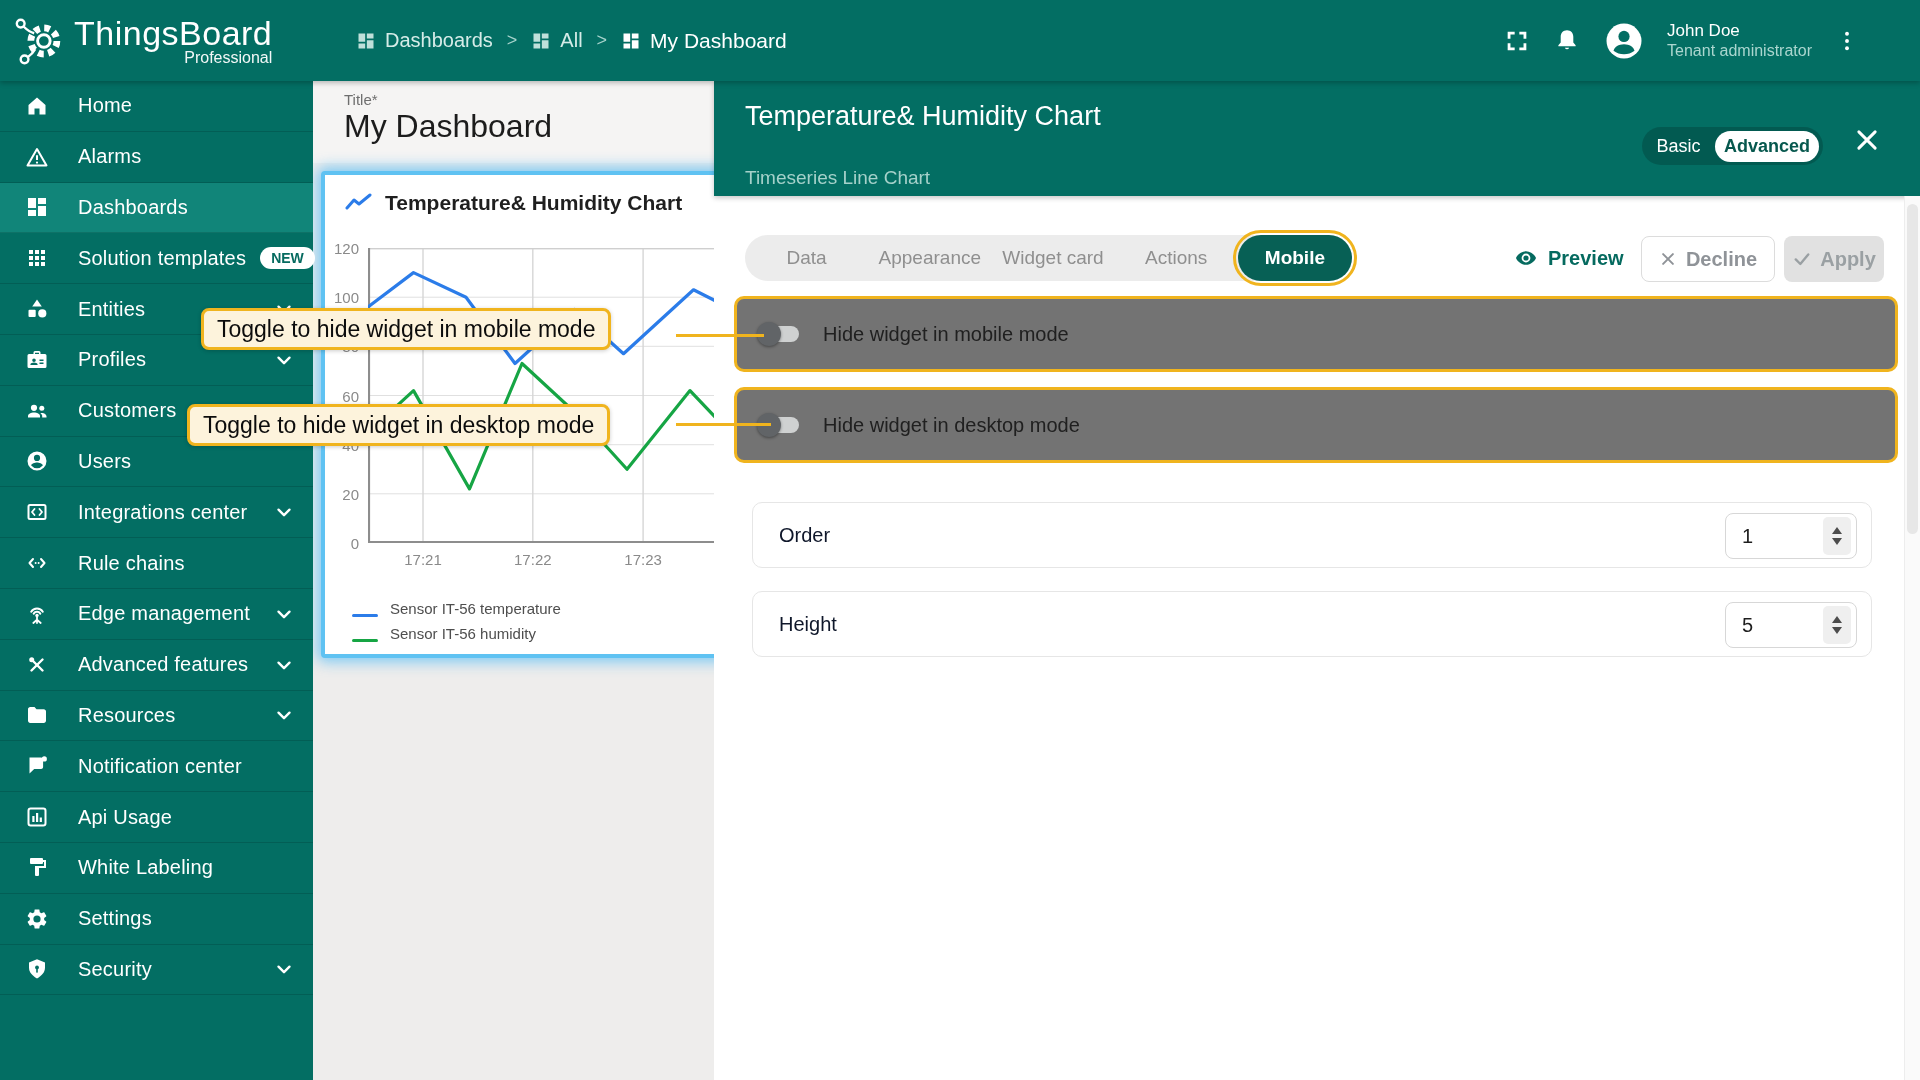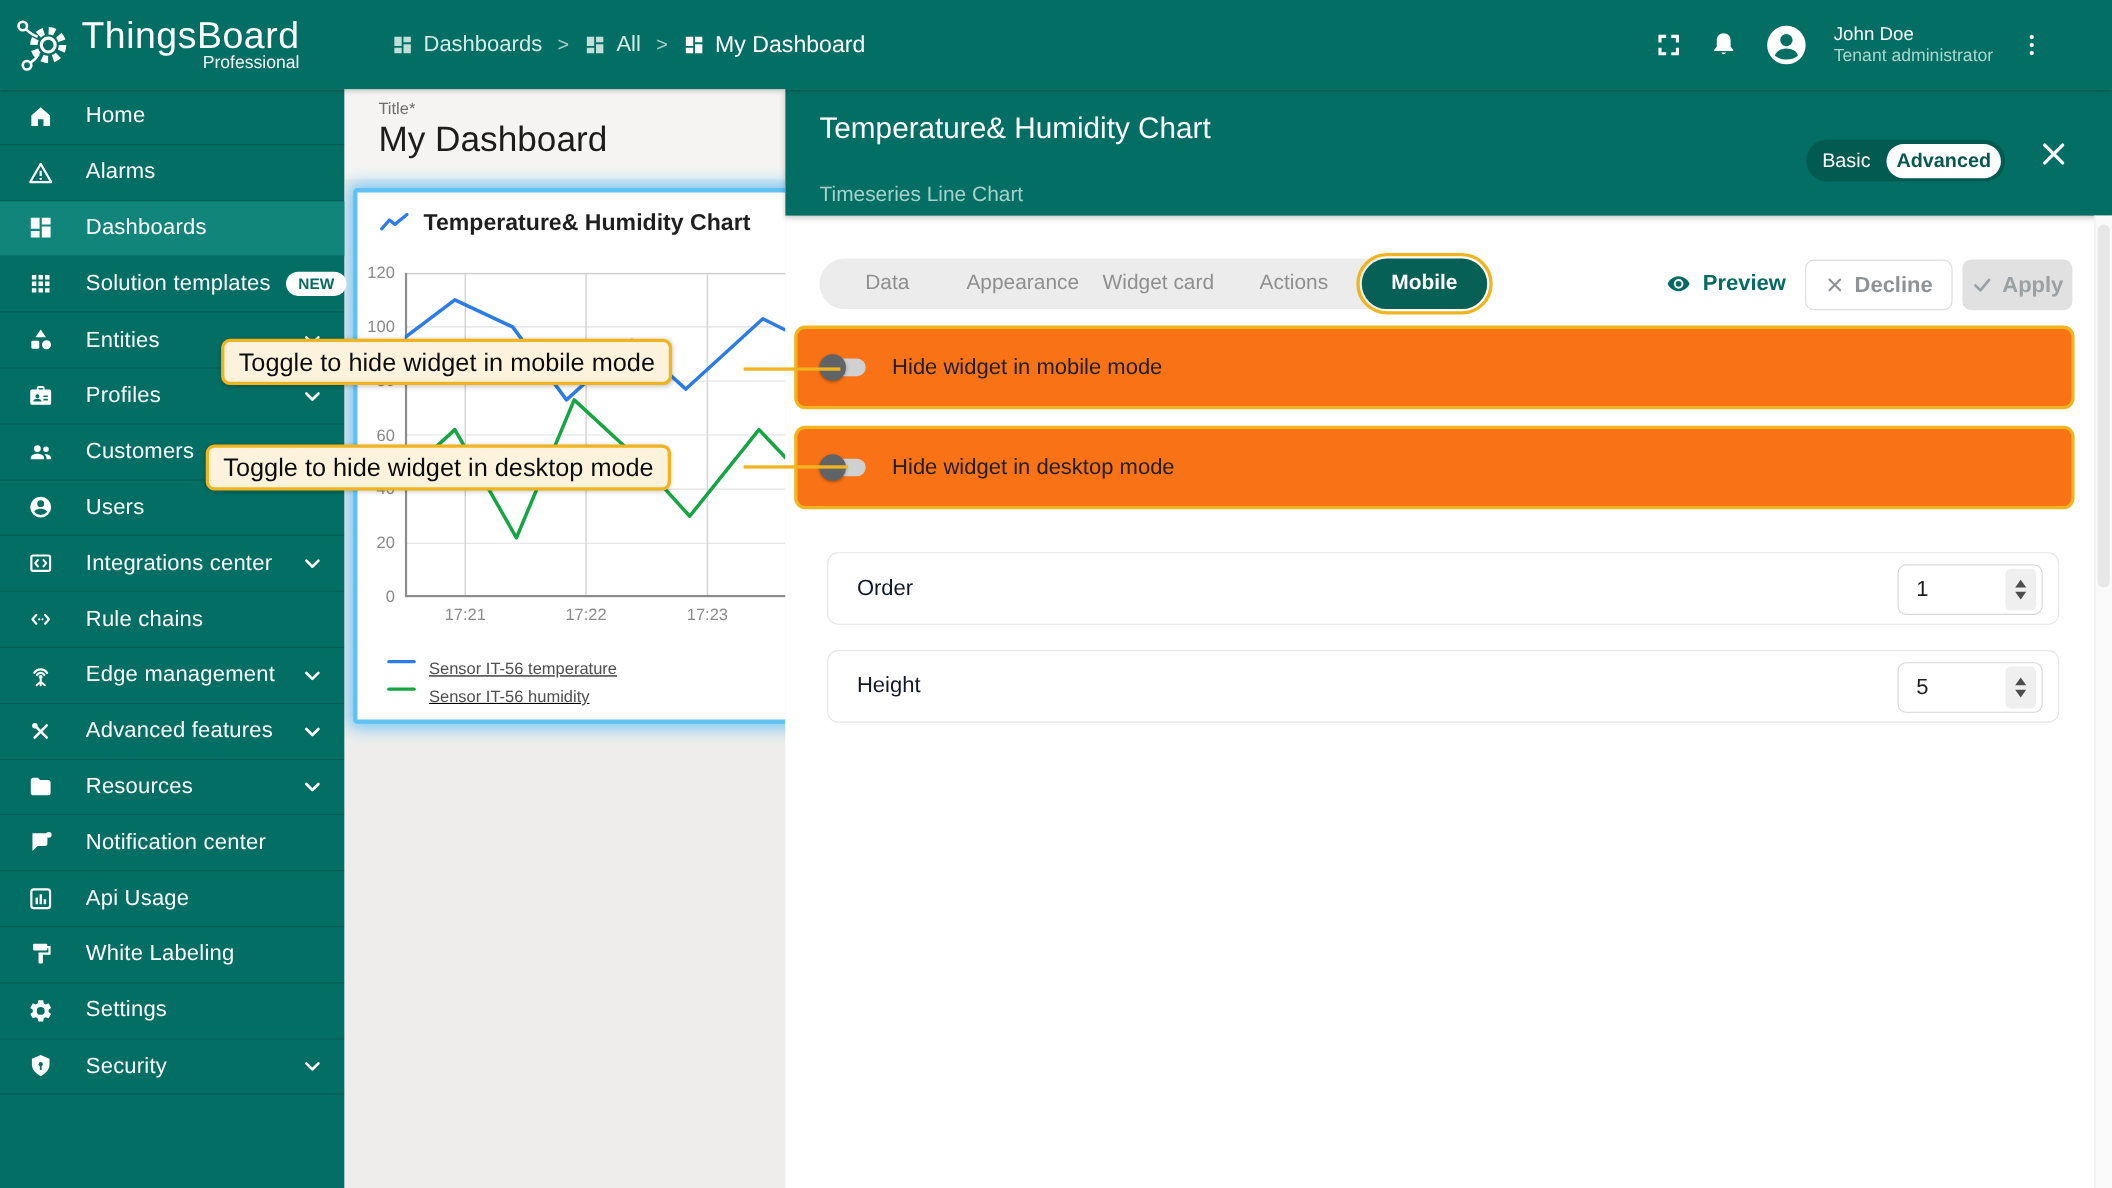--- a/index.html
+++ b/index.html
@@ -41,21 +41,21 @@
   #widget-title-row { position:absolute; left:20px; top:16px; display:flex; align-items:center; gap:12px; }
   #widget-title { font-size:21px; font-weight:700; color:#1f1f1f; }
   #chart-wrap { position:absolute; left:43px; top:73px; width:350px; height:295px; }
   #chart-svg .grid { stroke:#e0e0e0; stroke-width:1; }
   #chart-svg .vgrid { stroke:#d6d6d6; stroke-width:1.4; }
   #chart-svg .frame { fill:none; stroke:#cfcfcf; stroke-width:1.4; }
   #chart-svg .axis { stroke:#8d8d8d; stroke-width:2.2; }
   .ytick { position:absolute; right:100%; margin-right:9px; font-size:15px; color:#8a8a8a; transform:translateY(-50%); }
   .xtick { position:absolute; top:100%; margin-top:8px; font-size:15px; color:#8a8a8a; transform:translateX(-50%); }
   #chart-legend { position:absolute; left:27px; top:425px; }
-  .legend-row { display:flex; align-items:flex-start; gap:12px; margin-bottom:8px;text-decoration:underline; }
+  .legend-row { display:flex; align-items:flex-end; gap:12px; margin-bottom:8px; }
   .legend-dash { width:26px; height:3px; border-radius:2px; }
   .legend-label { font-size:15px; color:#4e4e4e; }
 
   
   .callout { position:absolute; z-index:40; height:42px; background:#fdf3dc; border:3px solid #f0b41e; border-radius:8px; display:flex; align-items:center; padding:0 13px; font-size:23px; color:#0c0c0c; white-space:nowrap; box-shadow:0 1px 4px rgba(0,0,0,.2); }
   .connector { position:absolute; z-index:35; height:3px; background:#f0b41e; }
 
   
   #drawer { position:absolute; left:714px; top:81px; width:1206px; bottom:0; background:#fff; z-index:5; }
   #drawer-header { position:absolute; left:0; top:0; width:100%; height:115px; background:#036e63; box-shadow:0 2px 5px rgba(0,0,0,.22); }
@@ -66,21 +66,21 @@
   #mode-advanced { width:104px; height:31px; margin-right:4px; background:#fff; border-radius:16px; color:#07584e; font-size:18px; font-weight:700; display:flex; align-items:center; justify-content:center; cursor:pointer; }
   #drawer-close { position:absolute; left:1138px; top:44px; width:30px; height:30px; cursor:pointer; color:#fff; }
 
   #tabs-bar { position:absolute; left:31px; top:154px; width:607px; height:46px; background:#ececec; border-radius:23px; display:flex; align-items:center; }
   .tab { flex:1; text-align:center; font-size:19px; color:#8f8f8f; cursor:pointer; white-space:nowrap; padding:0 8px; }
   .tab.active-pill { flex:0 0 auto; height:46px; background:#076055; color:#fff; font-weight:600; border-radius:23px; display:flex; align-items:center; justify-content:center; padding:0 27px; outline:3px solid #f0b41e; outline-offset:2px; }
   #preview-btn { position:absolute; left:800px; top:154px; height:46px; display:flex; align-items:center; gap:10px; color:#056a5f; font-size:20px; font-weight:600; cursor:pointer; }
   #decline-btn { position:absolute; left:927px; top:155px; width:134px; height:46px; border:1.5px solid #dcdcdc; border-radius:8px; display:flex; align-items:center; justify-content:center; gap:9px; color:#8f9398; font-size:20px; font-weight:600; cursor:pointer; background:#fff; }
   #apply-btn { position:absolute; left:1070px; top:155px; width:100px; height:46px; background:#e1e1e1; border-radius:8px; display:flex; align-items:center; justify-content:center; gap:8px; color:#9aa0a3; font-size:20px; font-weight:600; cursor:pointer; }
 
-  .hl-row { position:absolute; left:8px; width:1164px; height:76px; background:#f97316; border:3px solid #f0b41e; border-radius:10px; display:flex; align-items:center; padding-left:22px; }
+  .hl-row { position:absolute; left:20px; width:1164px; height:76px; background:#737373; border:3px solid #f0b41e; border-radius:10px; display:flex; align-items:center; padding-left:22px; }
   .hl-row .row-label { font-size:20px; color:#202020; margin-left:24px; }
   .switch { position:relative; width:40px; height:16px; background:#cfd1d1; border-radius:8px; cursor:pointer; flex:0 0 auto; }
   .switch .knob { position:absolute; left:-2px; top:-4px; width:24px; height:24px; border-radius:50%; background:#616467; box-shadow:0 1px 3px rgba(0,0,0,.4); }
 
   .field-card { position:absolute; left:38px; width:1120px; height:66px; background:#fff; border:1.5px solid #e6e6e6; border-radius:10px; }
   .field-label { position:absolute; left:26px; top:50%; transform:translateY(-50%); font-size:20px; color:#0f172a; }
   .num-box { position:absolute; right:14px; top:10px; width:132px; height:46px; border:1px solid #d7d7d7; border-radius:8px; background:#fff; }
   .num-box input { position:absolute; left:16px; top:0; width:70px; height:100%; border:none; outline:none; font-size:20px; color:#1e1e1e; font-family:inherit; background:transparent; }
   .spin { position:absolute; right:5px; top:50%; transform:translateY(-50%); width:28px; height:38px; background:#efefef; border-radius:5px; display:flex; flex-direction:column; align-items:center; justify-content:center; gap:4px; cursor:pointer; }
   .tri-up { width:0; height:0; border-left:5.5px solid transparent; border-right:5.5px solid transparent; border-bottom:7px solid #4c4c4c; }

